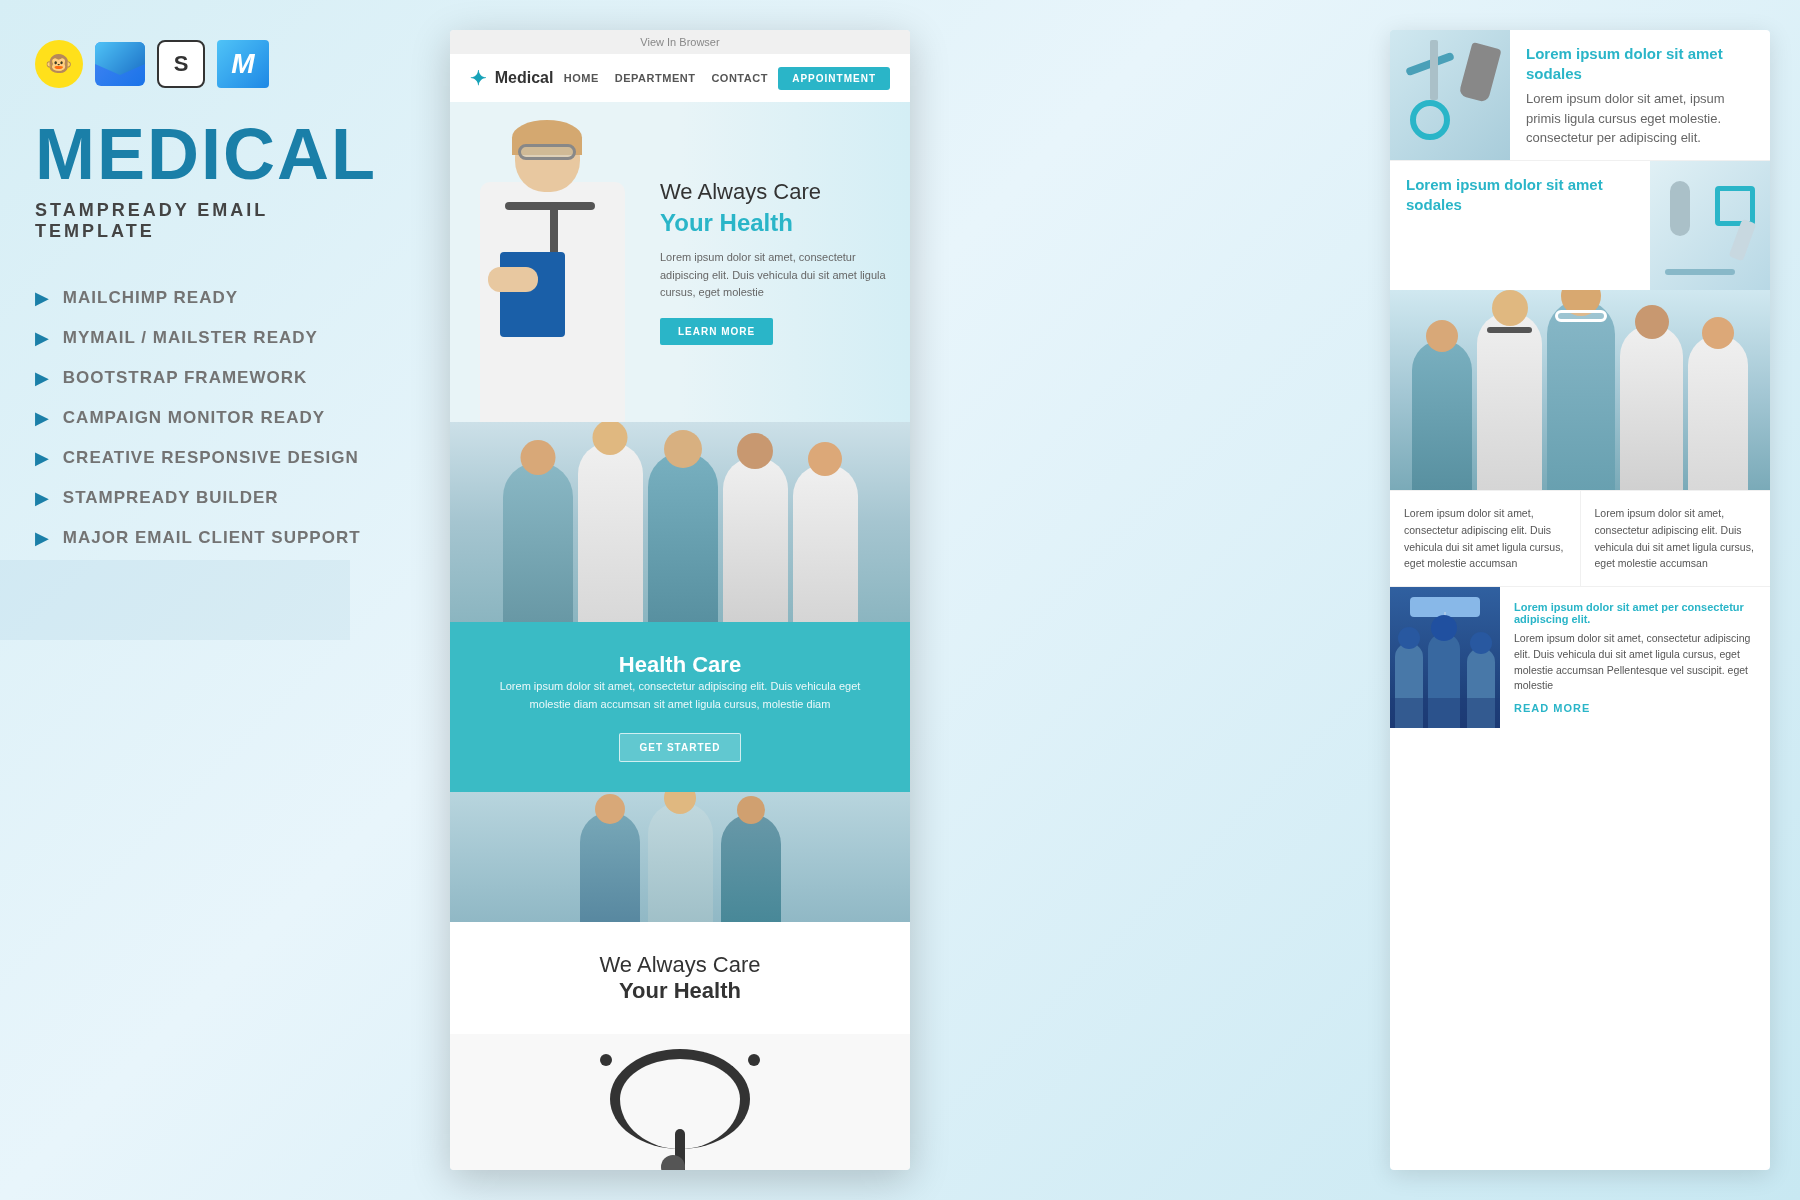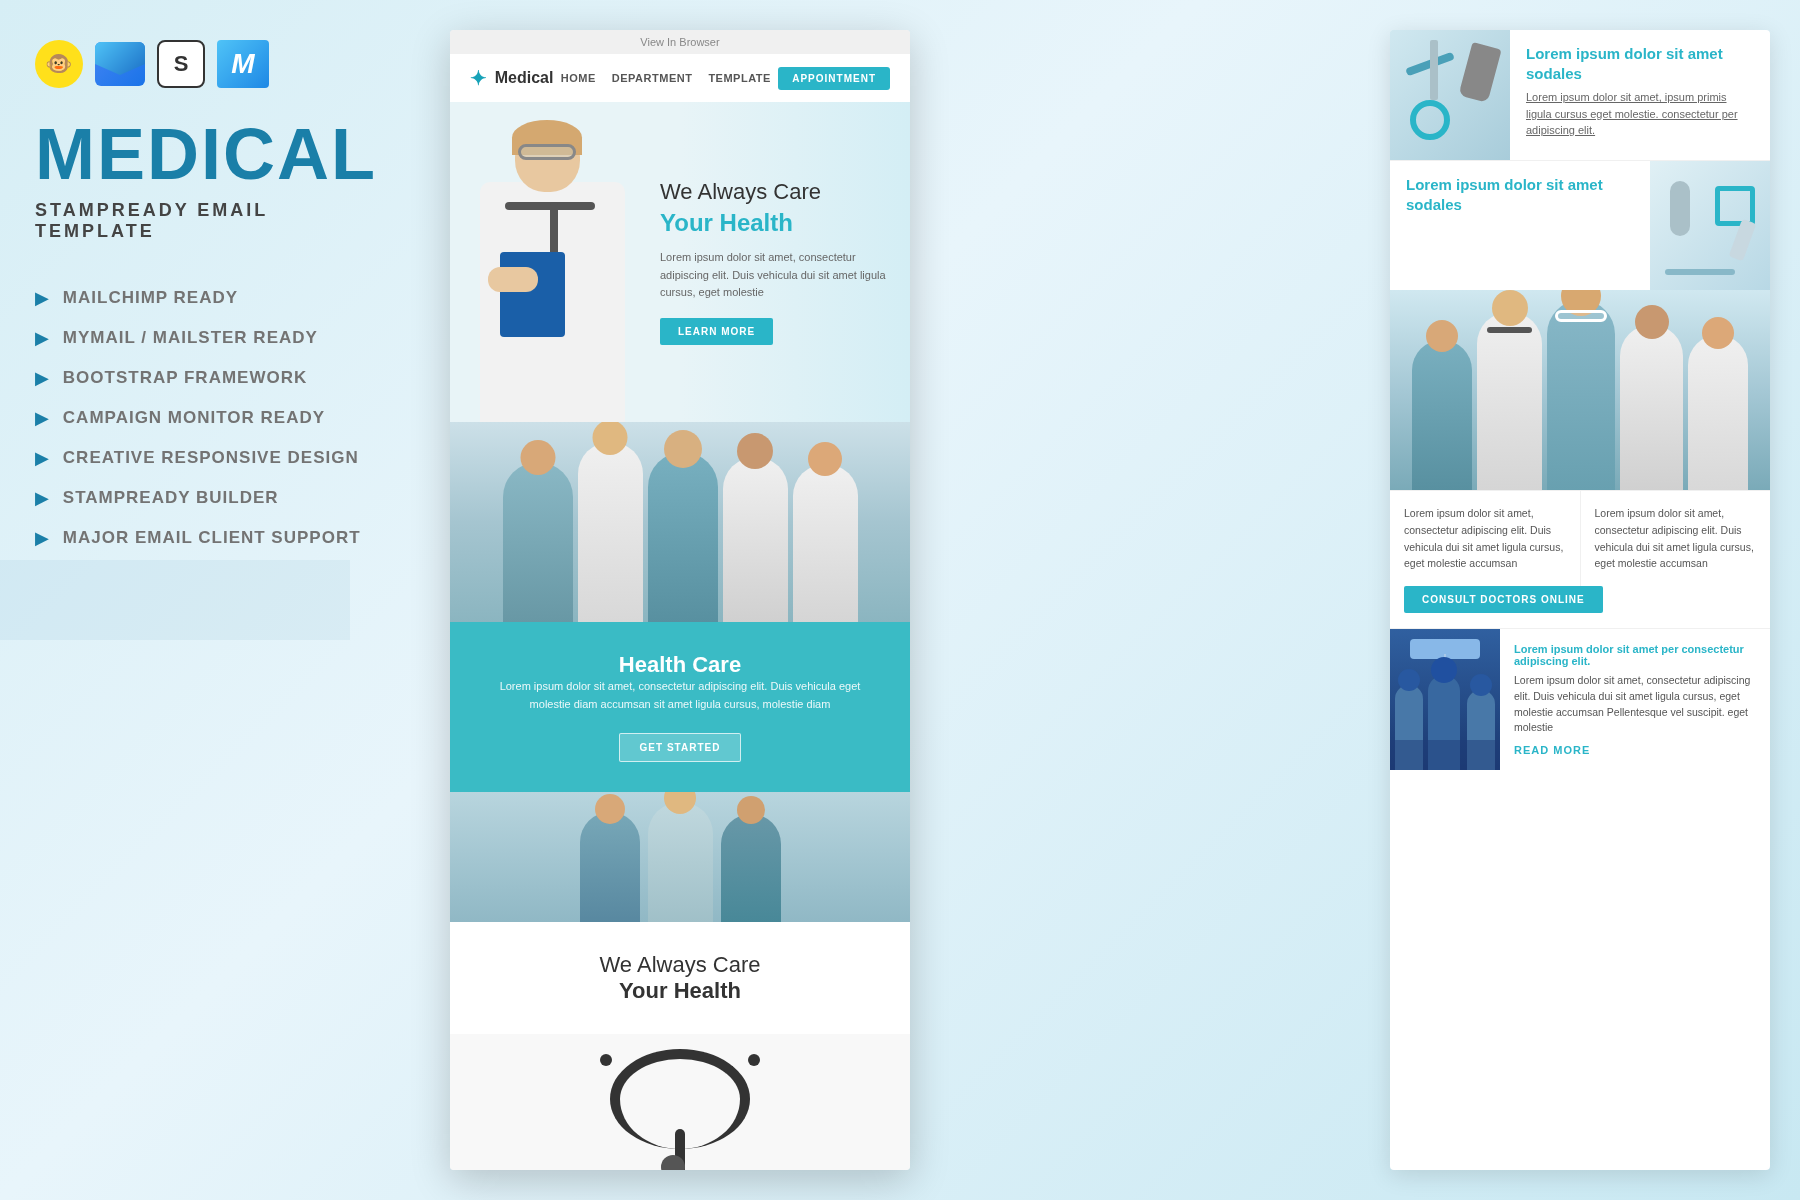--- a/index.html
+++ b/index.html
@@ -328,24 +328,23 @@
 
     .rp-card-title {
       font-size: 15px;
       font-weight: 700;
       color: #2ab5c8;
       margin-bottom: 6px;
       line-height: 1.3;
     }
 
     .rp-card-desc {
-      font-size: 11px;
+      font-size: 13px;
       color: #666;
       line-height: 1.5;
-      text-decoration: underline;
     }
 
     
     .rp-mid-row {
       display: flex;
       height: 130px;
       border-top: 1px solid #f0f0f0;
     }
 
     .rp-mid-text {
@@ -583,21 +582,21 @@
   </div>
 
   <div class="email-nav">
     <div class="email-logo">
       <span class="logo-cross">✦</span>
       <span>Medical</span>
     </div>
     <div class="email-nav-links">
       <span>HOME</span>
       <span>DEPARTMENT</span>
-      <span>TEMPLATE</span>
+      <span>CONTACT</span>
     </div>
     <div class="email-nav-btn">APPOINTMENT</div>
   </div>
 
   <div class="email-hero">
 
     <div style="position:absolute;left:0;bottom:0;width:210px;height:310px;overflow:hidden;">
 
       <div style="position:absolute;top:10px;left:65px;width:65px;height:70px;background:#e8c8a0;border-radius:50% 50% 45% 45%;z-index:3;"></div>
 
@@ -746,23 +745,20 @@
 
   <div class="rp-two-col">
     <div class="rp-col">
       <div class="rp-col-text">Lorem ipsum dolor sit amet, consectetur adipiscing elit. Duis vehicula dui sit amet ligula cursus, eget molestie accumsan</div>
     </div>
     <div class="rp-col">
       <div class="rp-col-text">Lorem ipsum dolor sit amet, consectetur adipiscing elit. Duis vehicula dui sit amet ligula cursus, eget molestie accumsan</div>
     </div>
   </div>
 
-  <div class="consult-btn-wrap">
-    <div class="consult-btn">CONSULT DOCTORS ONLINE</div>
-  </div>
 
   <div class="rp-surgery-row">
     <div class="rp-surgery-img">
 
       <div style="width:100%;height:100%;background:linear-gradient(180deg,#3060a0,#1a3870);position:relative;overflow:hidden;">
 
         <div style="position:absolute;top:10px;left:50%;transform:translateX(-50%);width:70px;height:20px;background:#88b8e8;border-radius:4px;"></div>
         <div style="position:absolute;top:25px;left:50%;transform:translateX(-50%);width:2px;height:20px;background:#aac8e8;"></div>
 
         <div style="position:absolute;bottom:0;left:5px;width:28px;height:85px;background:#4878a8;border-radius:14px 14px 0 0;">

